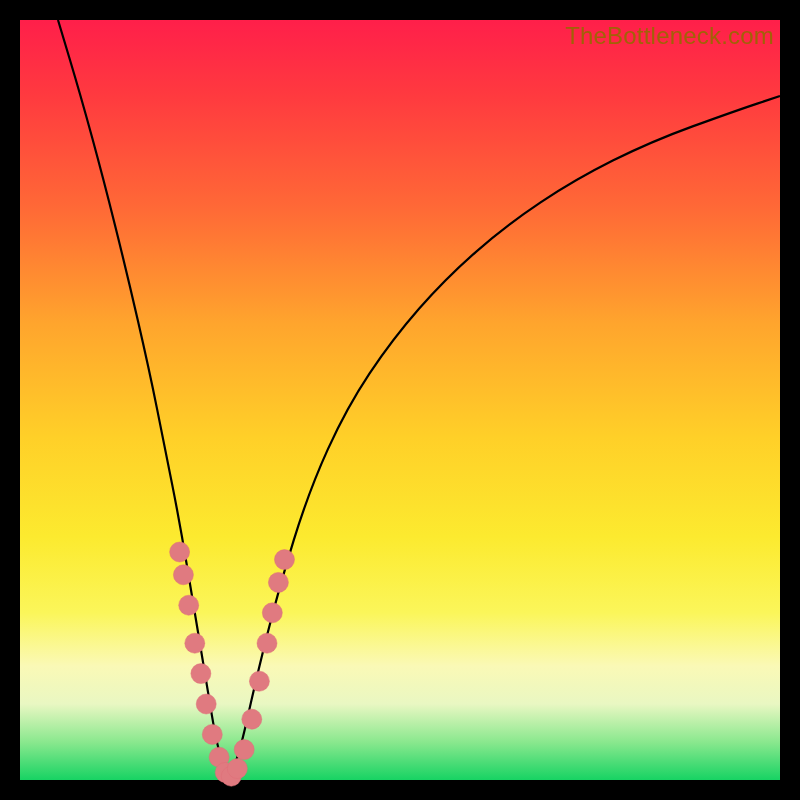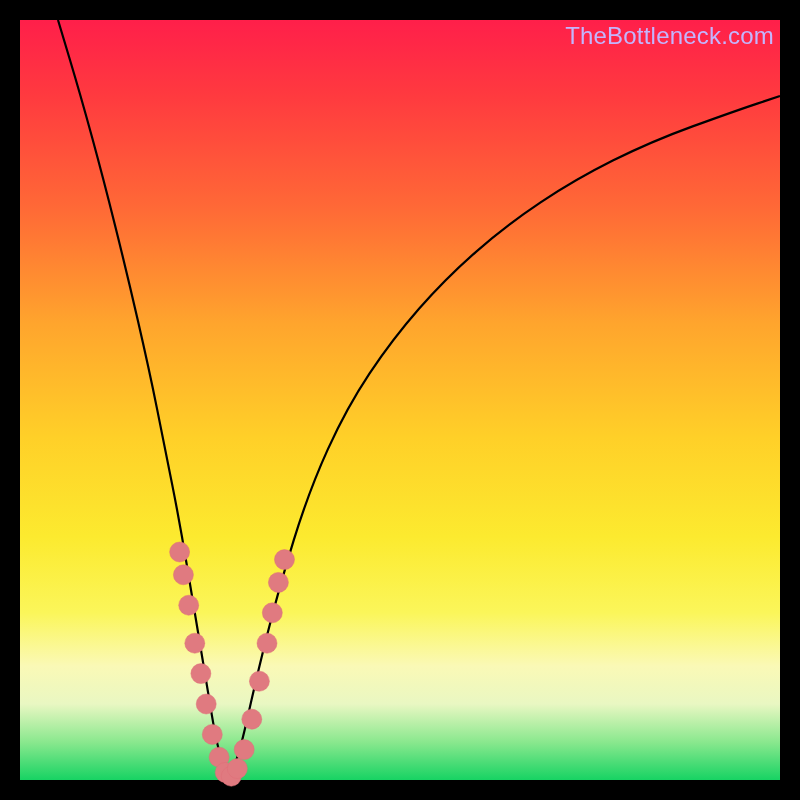--- a/index.html
+++ b/index.html
@@ -38,21 +38,21 @@
       #faf9b6 85%,
       #e9f7c2 90%,
       #8ae88e 95%,
       #17d363 100%
     );
   }
   .watermark {
     position: absolute;
     top: 2px;
     right: 6px;
-    color: #c4b5fd;
+    color: #a16207;
     font-size: 24px;
     font-weight: 500;
     letter-spacing: 0.2px;
     user-select: none;
   }
   svg.curve {
     position: absolute;
     left: 0;
     top: 0;
     width: 760px;

